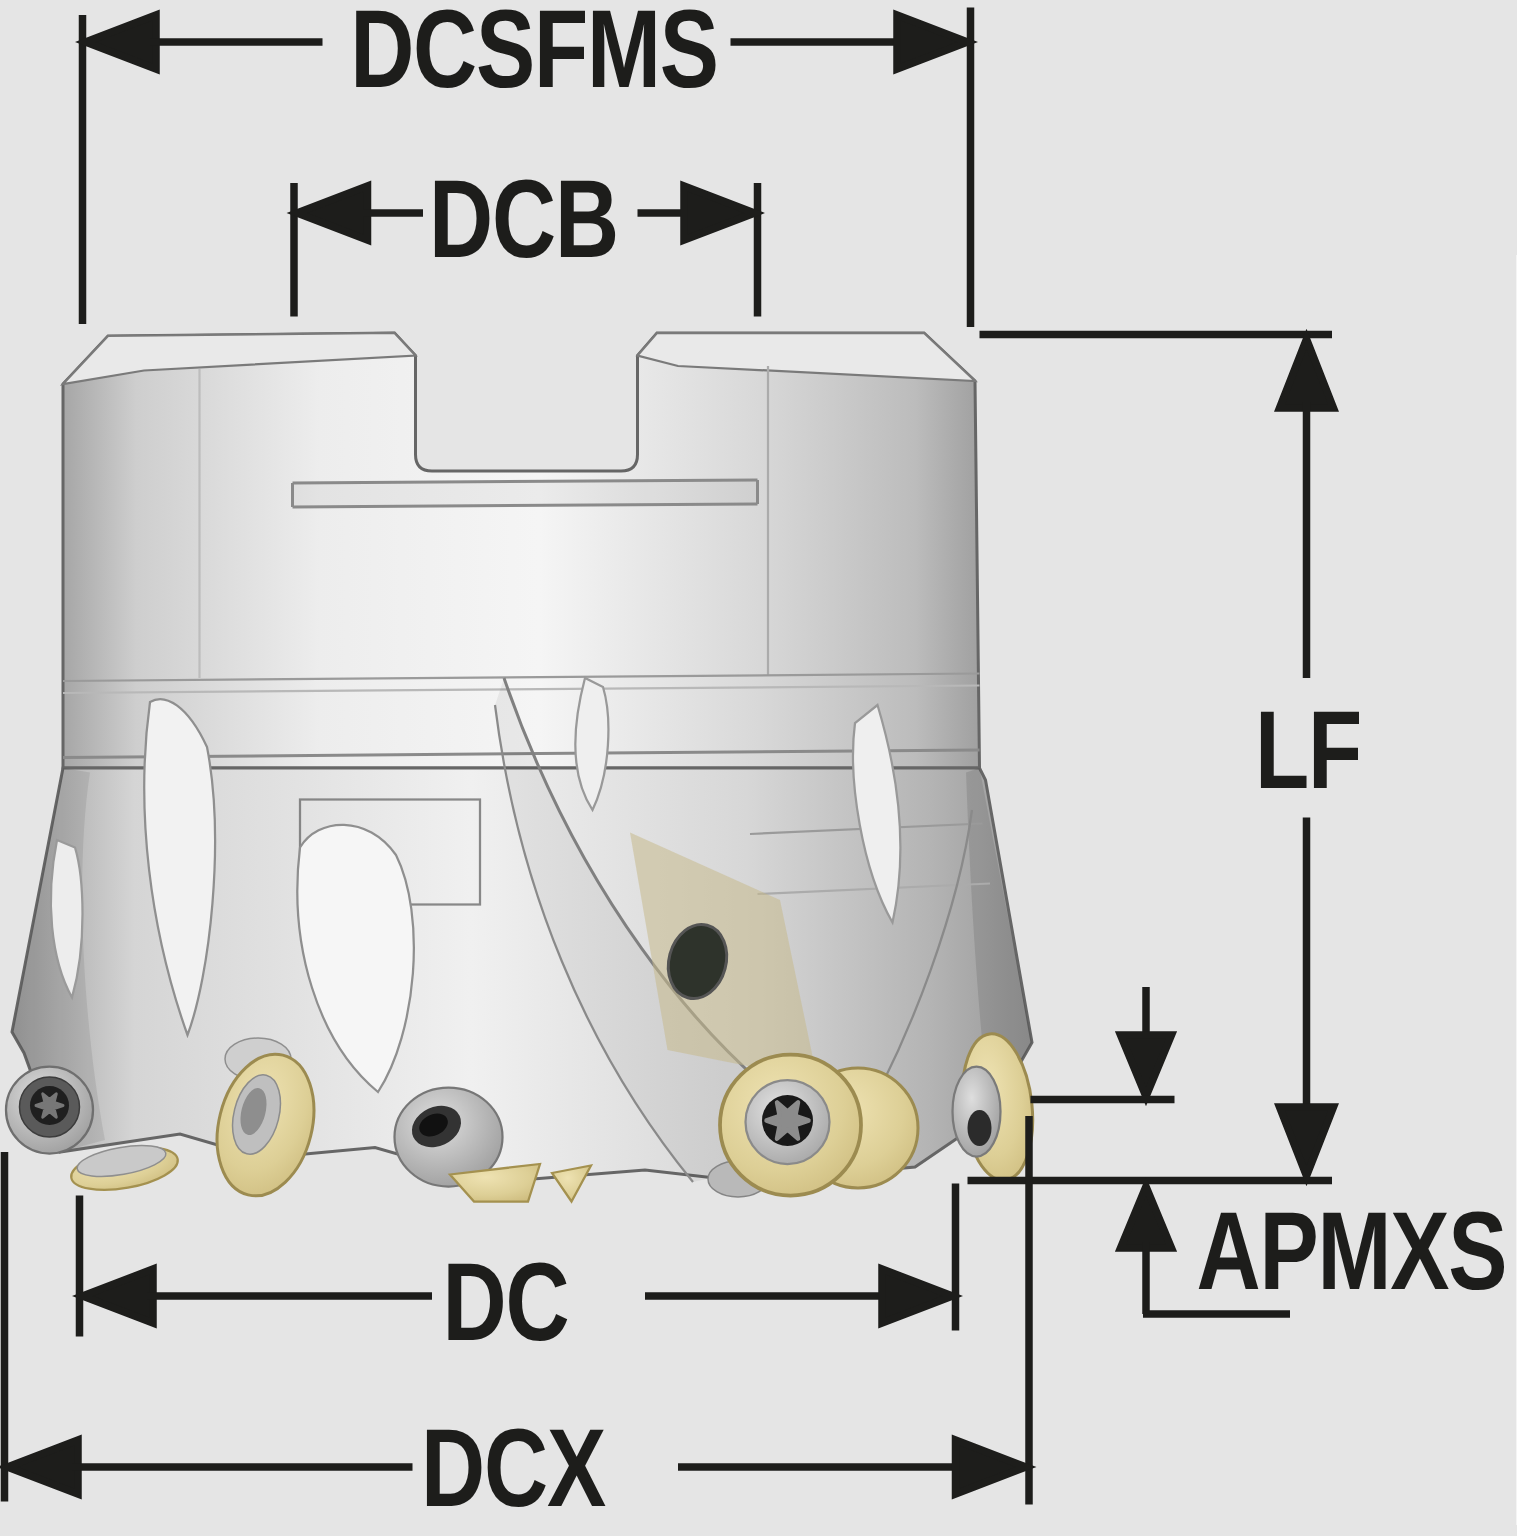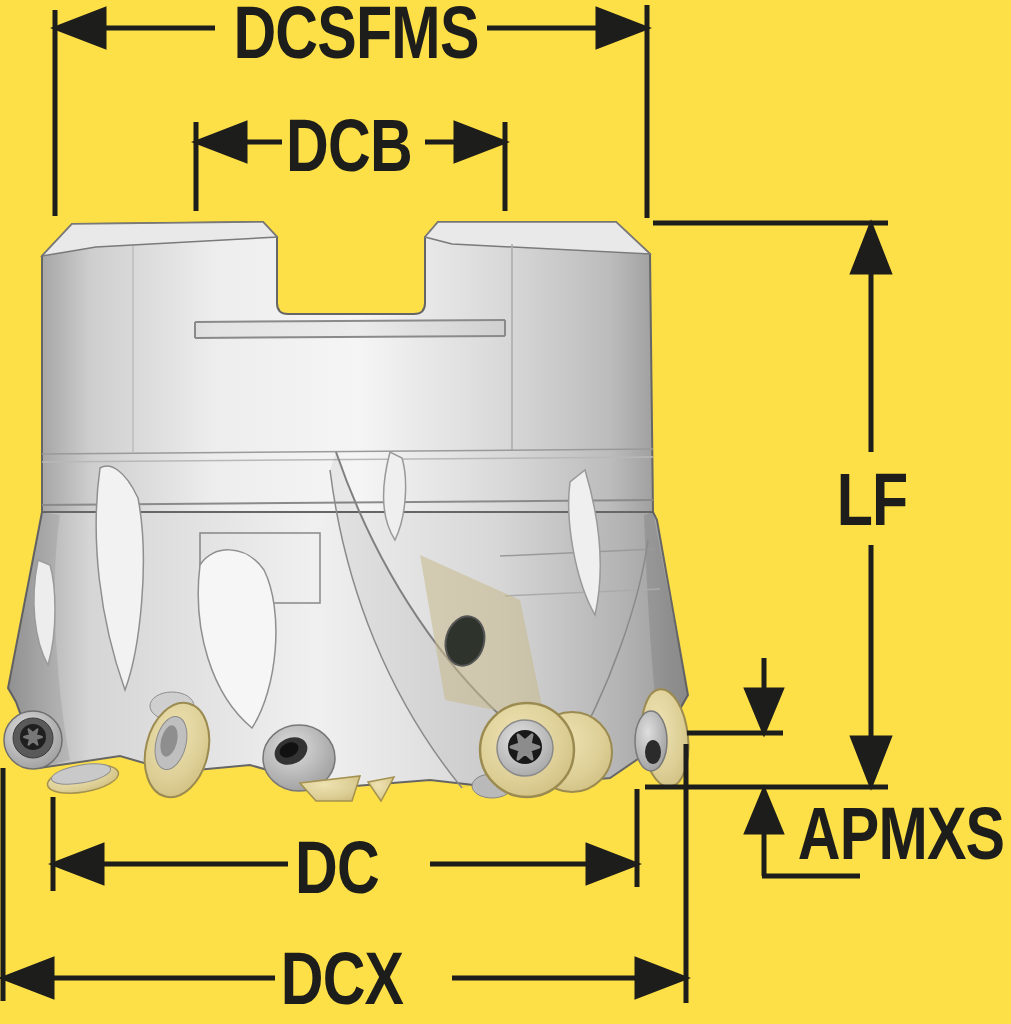--- a/index.html
+++ b/index.html
@@ -1,19 +1,19 @@
 <!DOCTYPE html>
 <html><head>
 <meta charset="utf-8">
 <style>
   html,body{margin:0;padding:0;background:#ffffff;}
   .stage{
     position:relative;
     width:1011px;height:1024px;
-    background:#fde047;
+    background:#e5e5e5;
     overflow:hidden;
     font-family:"Liberation Sans", sans-serif;
   }
   .stage svg{position:absolute;left:0;top:0;}
   .dim-label{
     position:absolute;
     color:#1d1d1b;
     font-family:"Liberation Sans", sans-serif;
     font-weight:700;
     font-size:74px;

